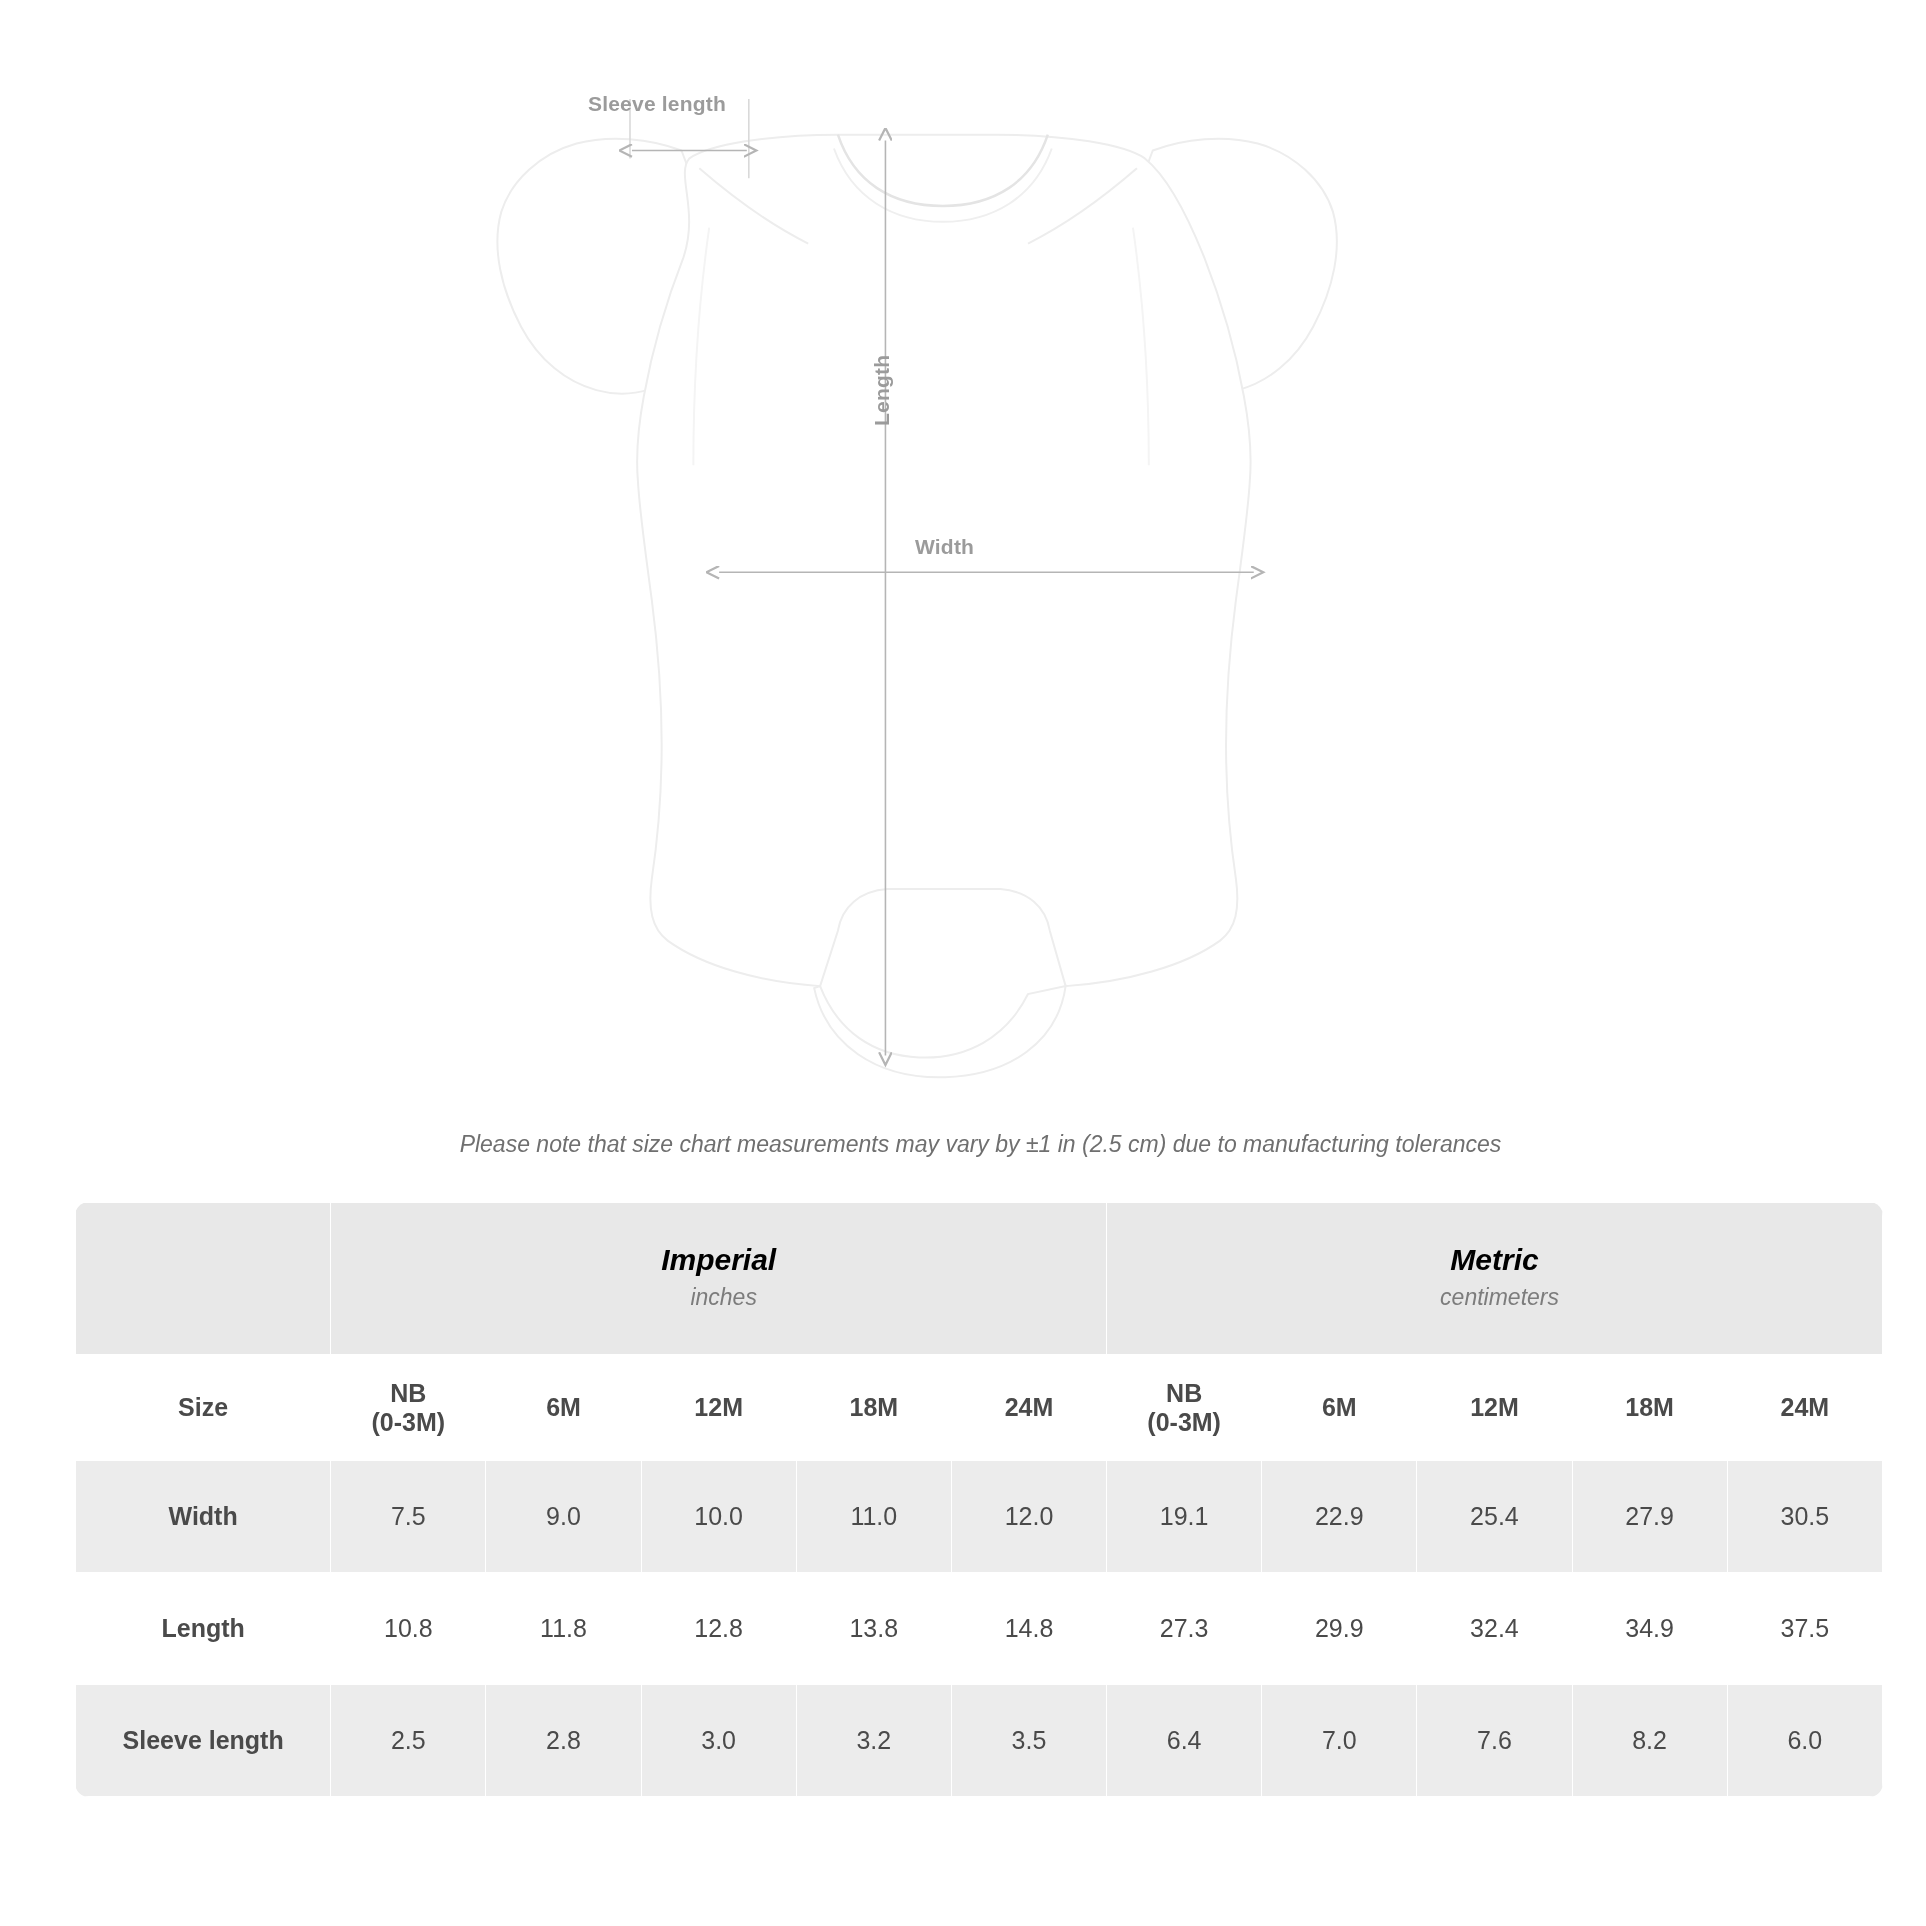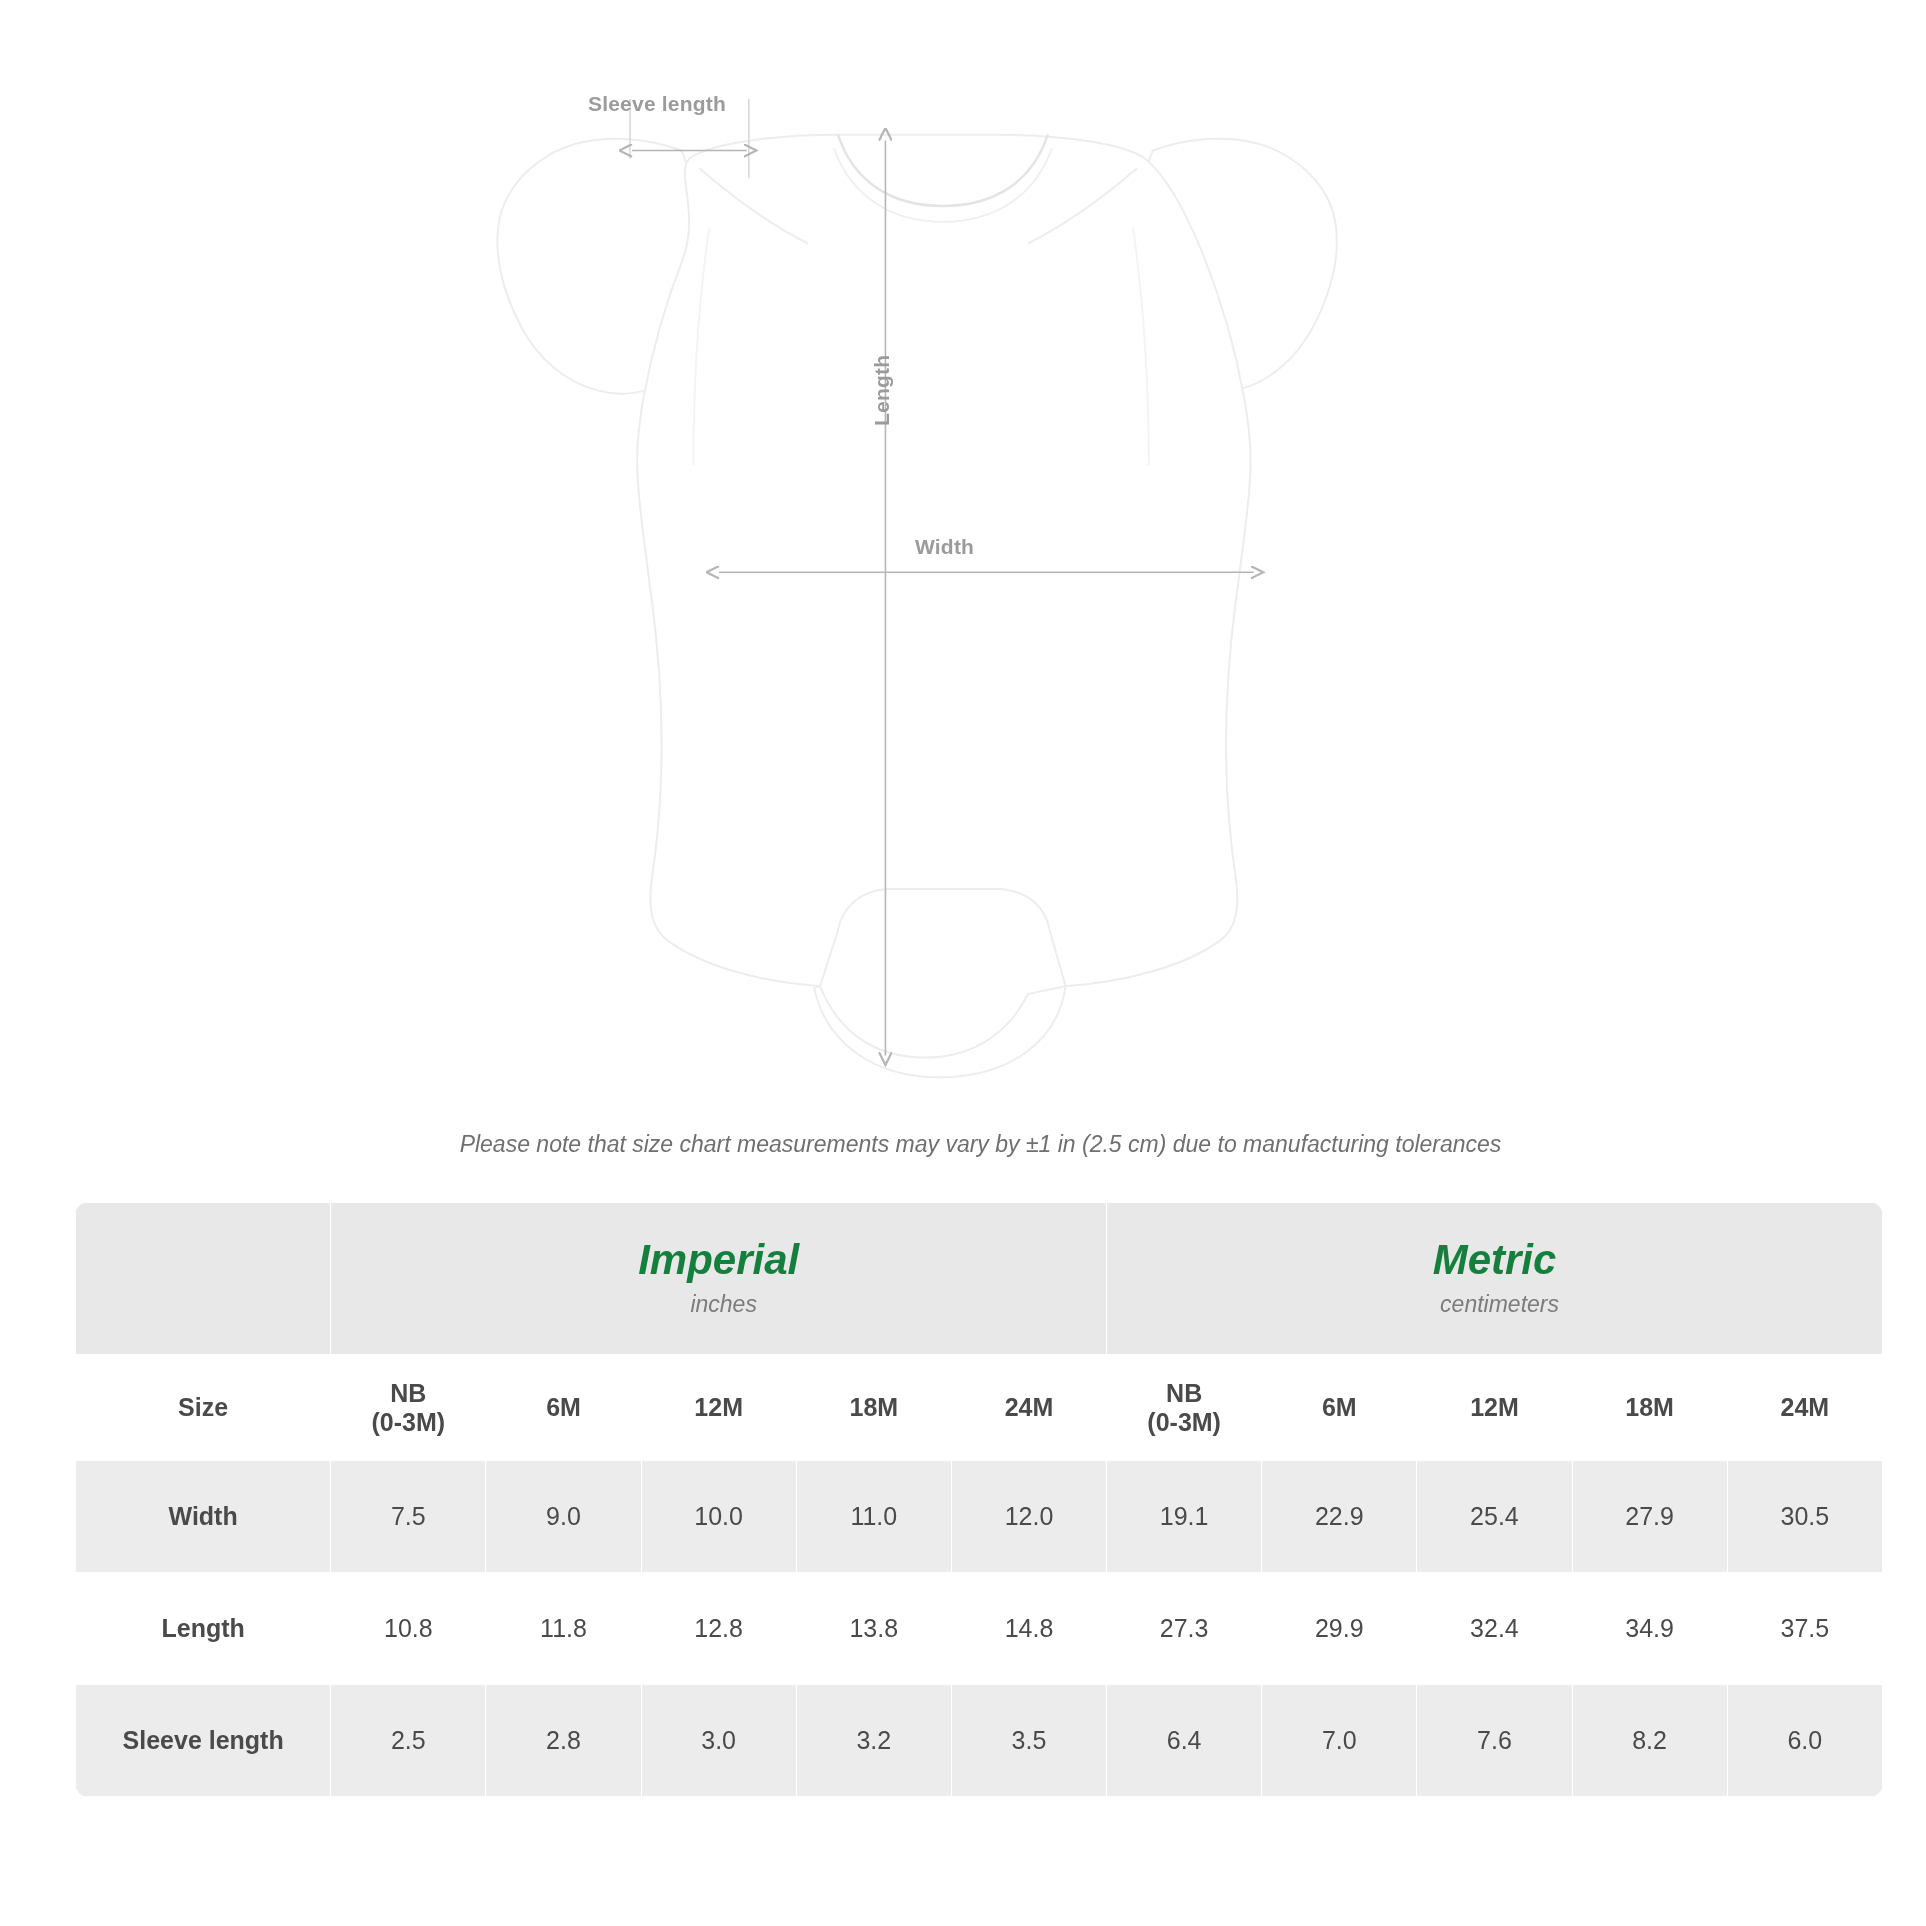--- a/index.html
+++ b/index.html
@@ -85,24 +85,24 @@
     vertical-align: middle;
     font-size: 25px;
     color: #4a4a4a;
   }
   .unit-head td {
     background: #e8e8e8;
     height: 149px;
     border: none;
   }
   .unit-head .unit-name {
-    font-size: 42px;
+    font-size: 30px;
     font-style: italic;
     font-weight: bold;
-    color: #15803d;
+    color: #000000;
     line-height: 1.25;
   }
   .unit-head .unit-sub {
     font-size: 23px;
     font-style: italic;
     color: #7c7c7c;
     line-height: 1.6;
     padding-left: 10px;
   }
   .col-head td {

